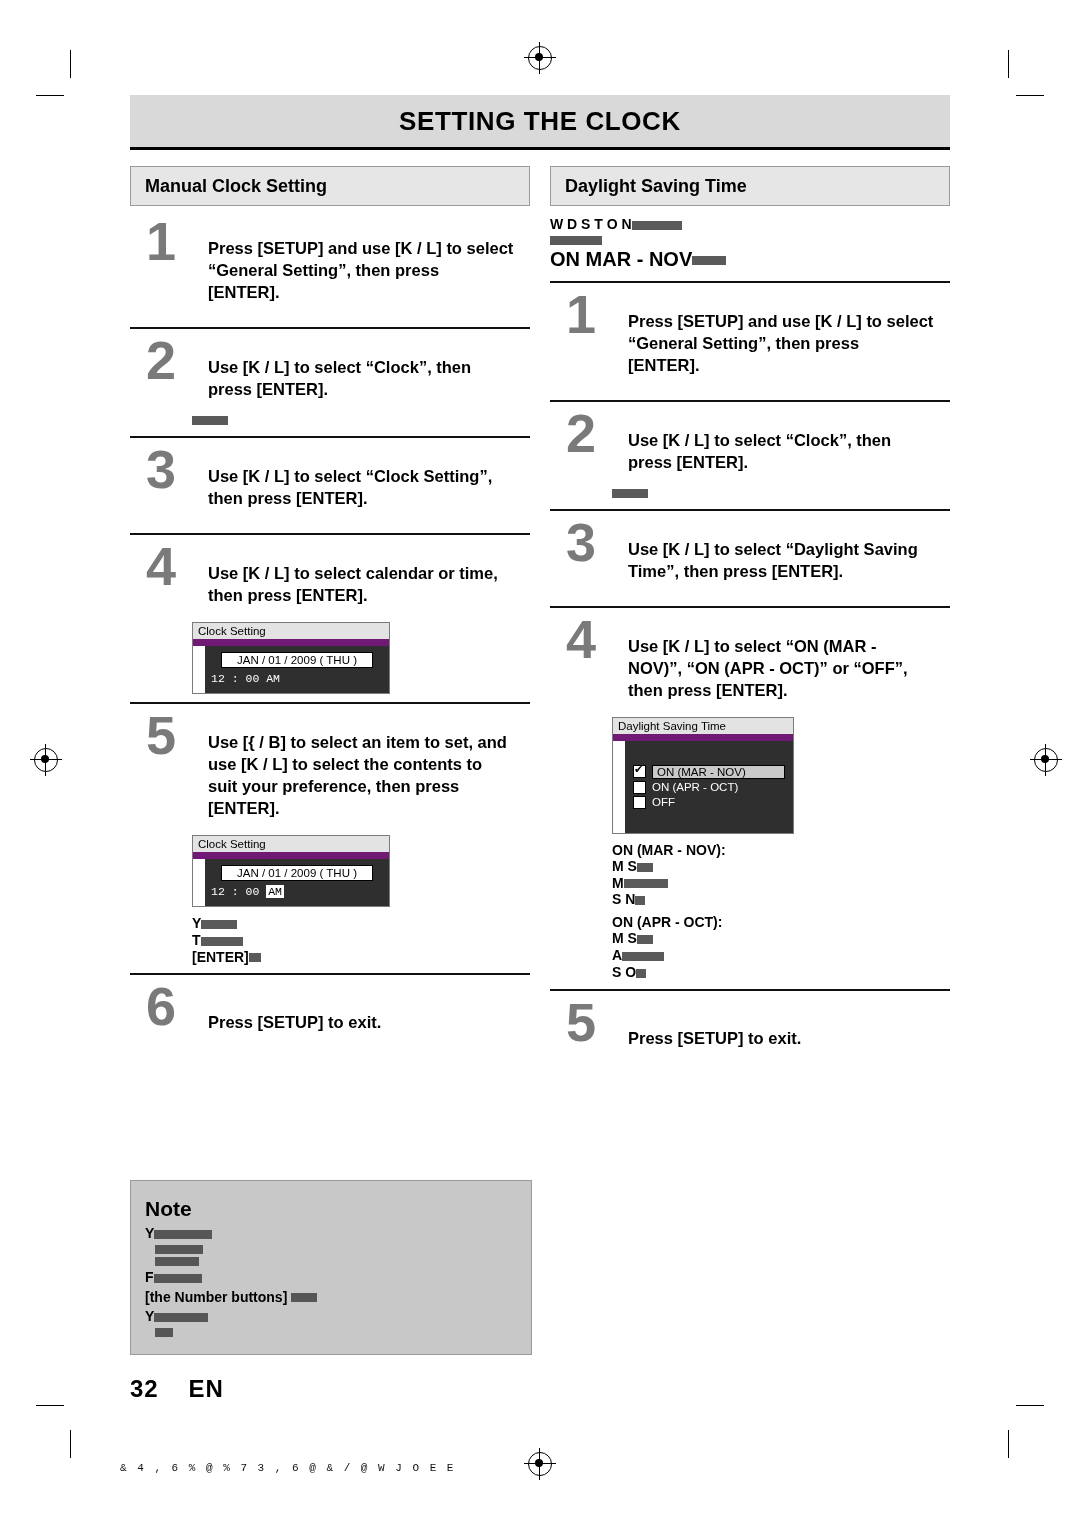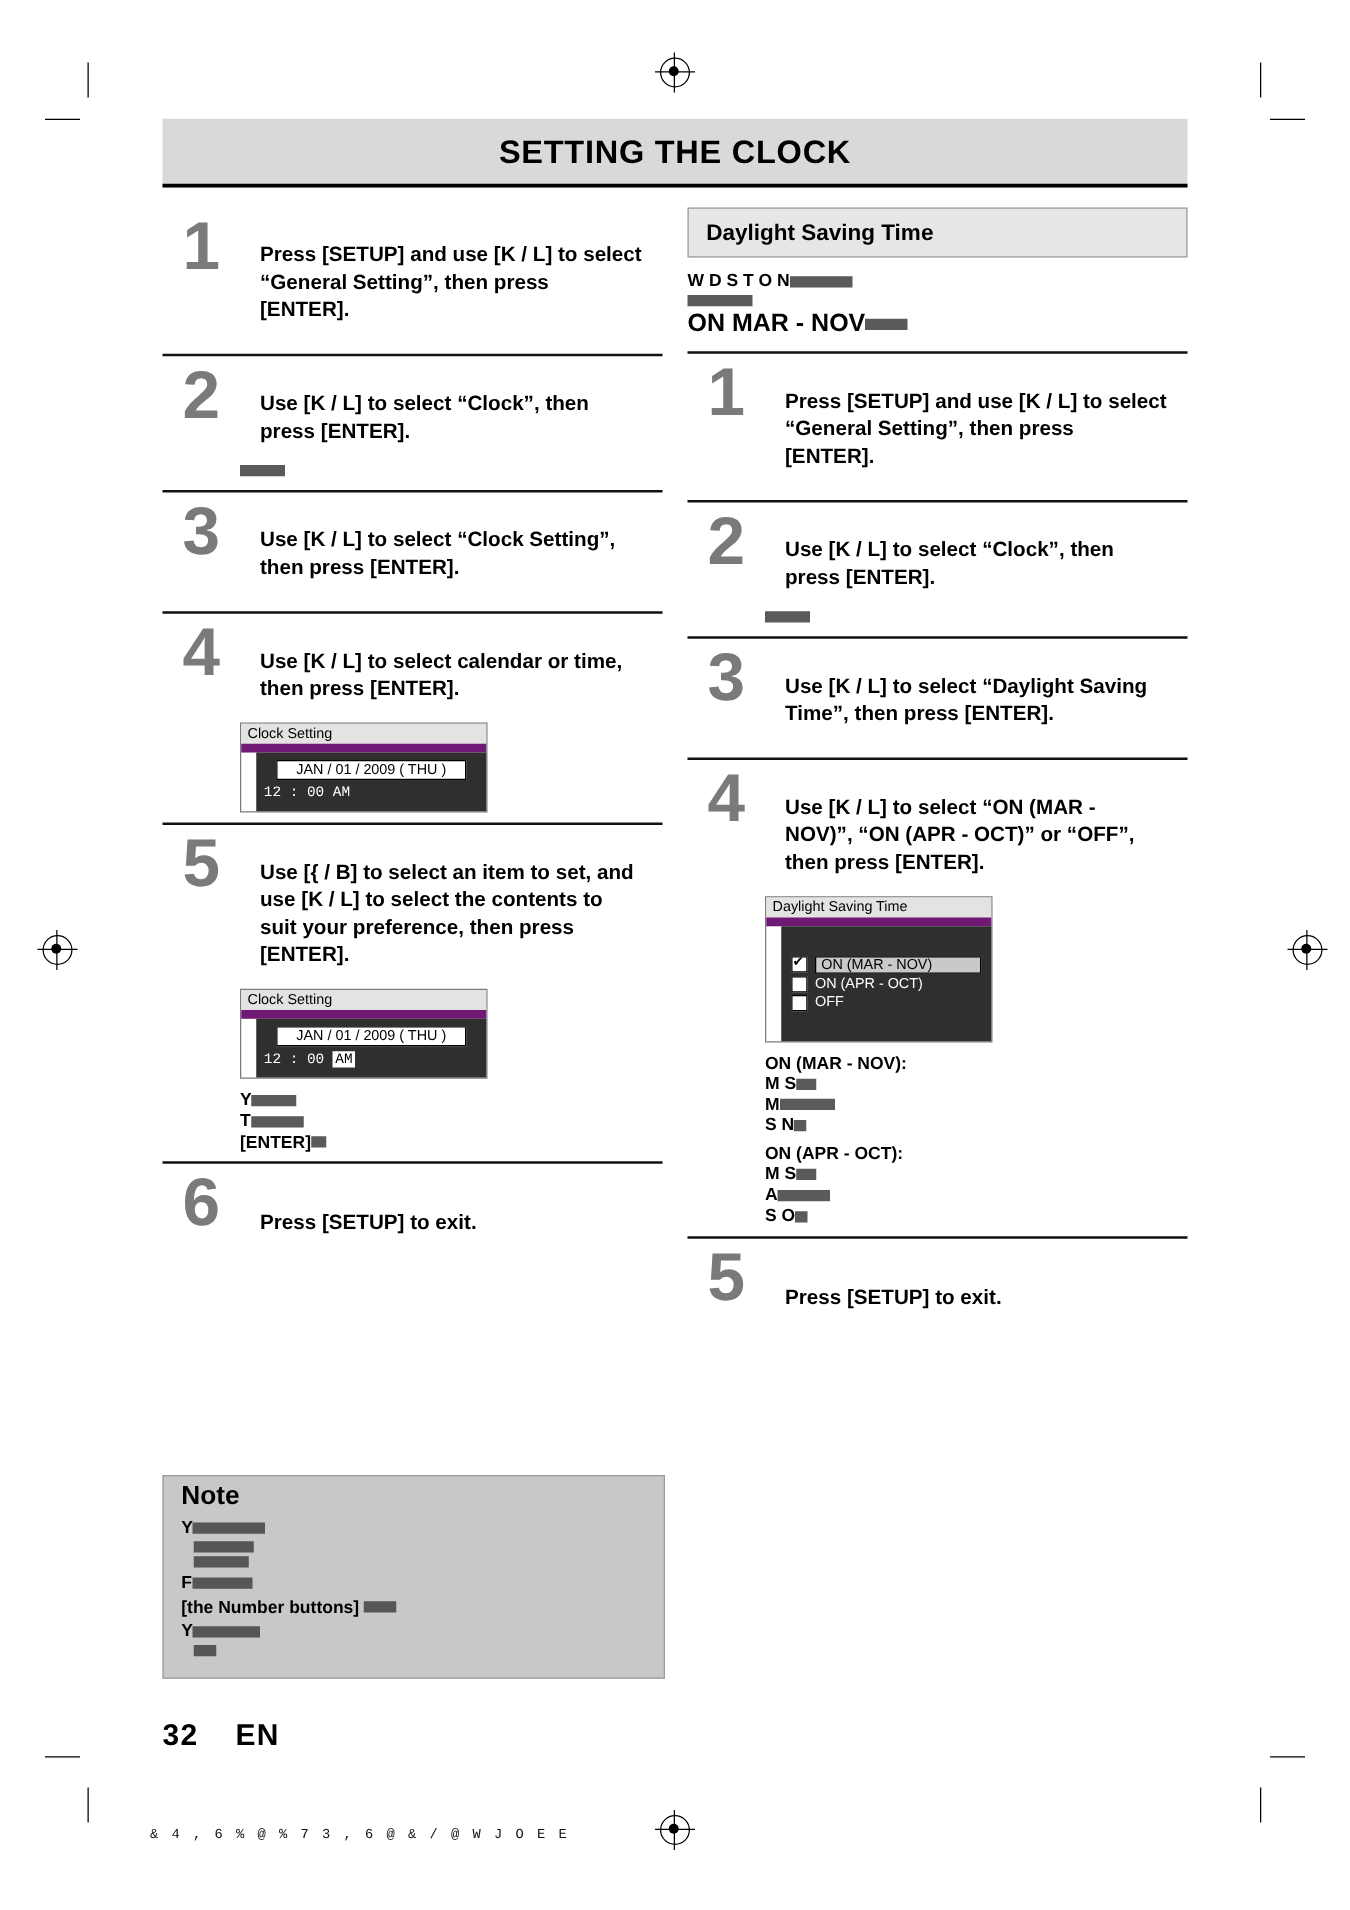--- a/index.html
+++ b/index.html
@@ -119,21 +119,21 @@
   .caps { font-weight:bold; font-size:14px; margin-top:6px; }
 
   .note-box {
     position:absolute;
     left:130px; top:1180px;
     width:400px;
     background:#c8c8c8;
     border:1px solid #9a9a9a;
   }
   .note-box .note-t {
-    font-size:21px; font-weight:bold; padding:4px 0 2px 14px;
+    font-size:21px; font-weight:bold; padding:16px 0 2px 14px;
   }
   .note-box .note-body { padding:2px 14px 14px 14px; }
   .note-body .blur-line { background:#4c4c4c; }
   .note-kw { font-size:14px; font-weight:bold; }
 
   .pageno {
     position:absolute; left:130px; top:1375px;
     font-size:24px; font-weight:bold; letter-spacing:1px;
   }
 
@@ -181,20 +181,23 @@
   <div class="content">
 
     <div class="title-bar">
       <div class="t">SETTING THE CLOCK</div>
     </div>
 
     <div class="cols">
 
       <div class="col left">
 
+        <div class="sec-head">
+          <span>Manual Clock Setting</span>
+        </div>
 
         <div class="step">
           <div class="num">1</div>
           <div class="body">
             <p>Press [SETUP] and use [K / L] to select “General Setting”, then press [ENTER].</p>
           </div>
         </div>
 
         <div class="step">
           <div class="num">2</div>

